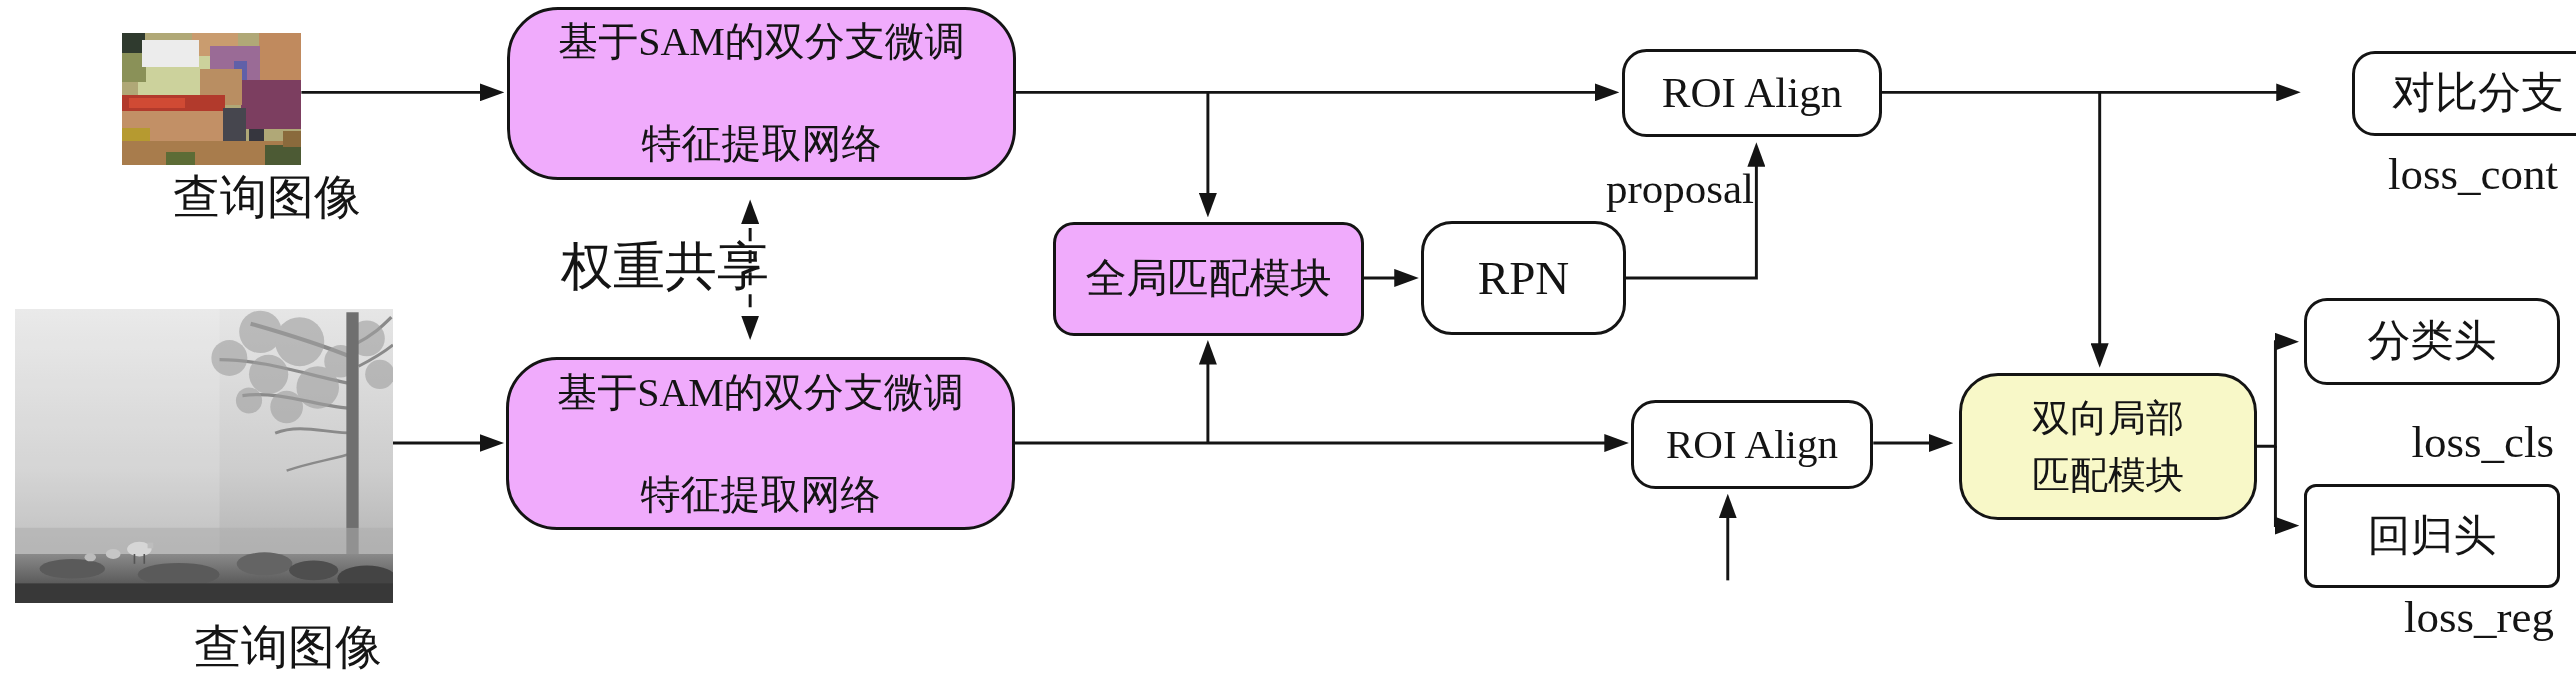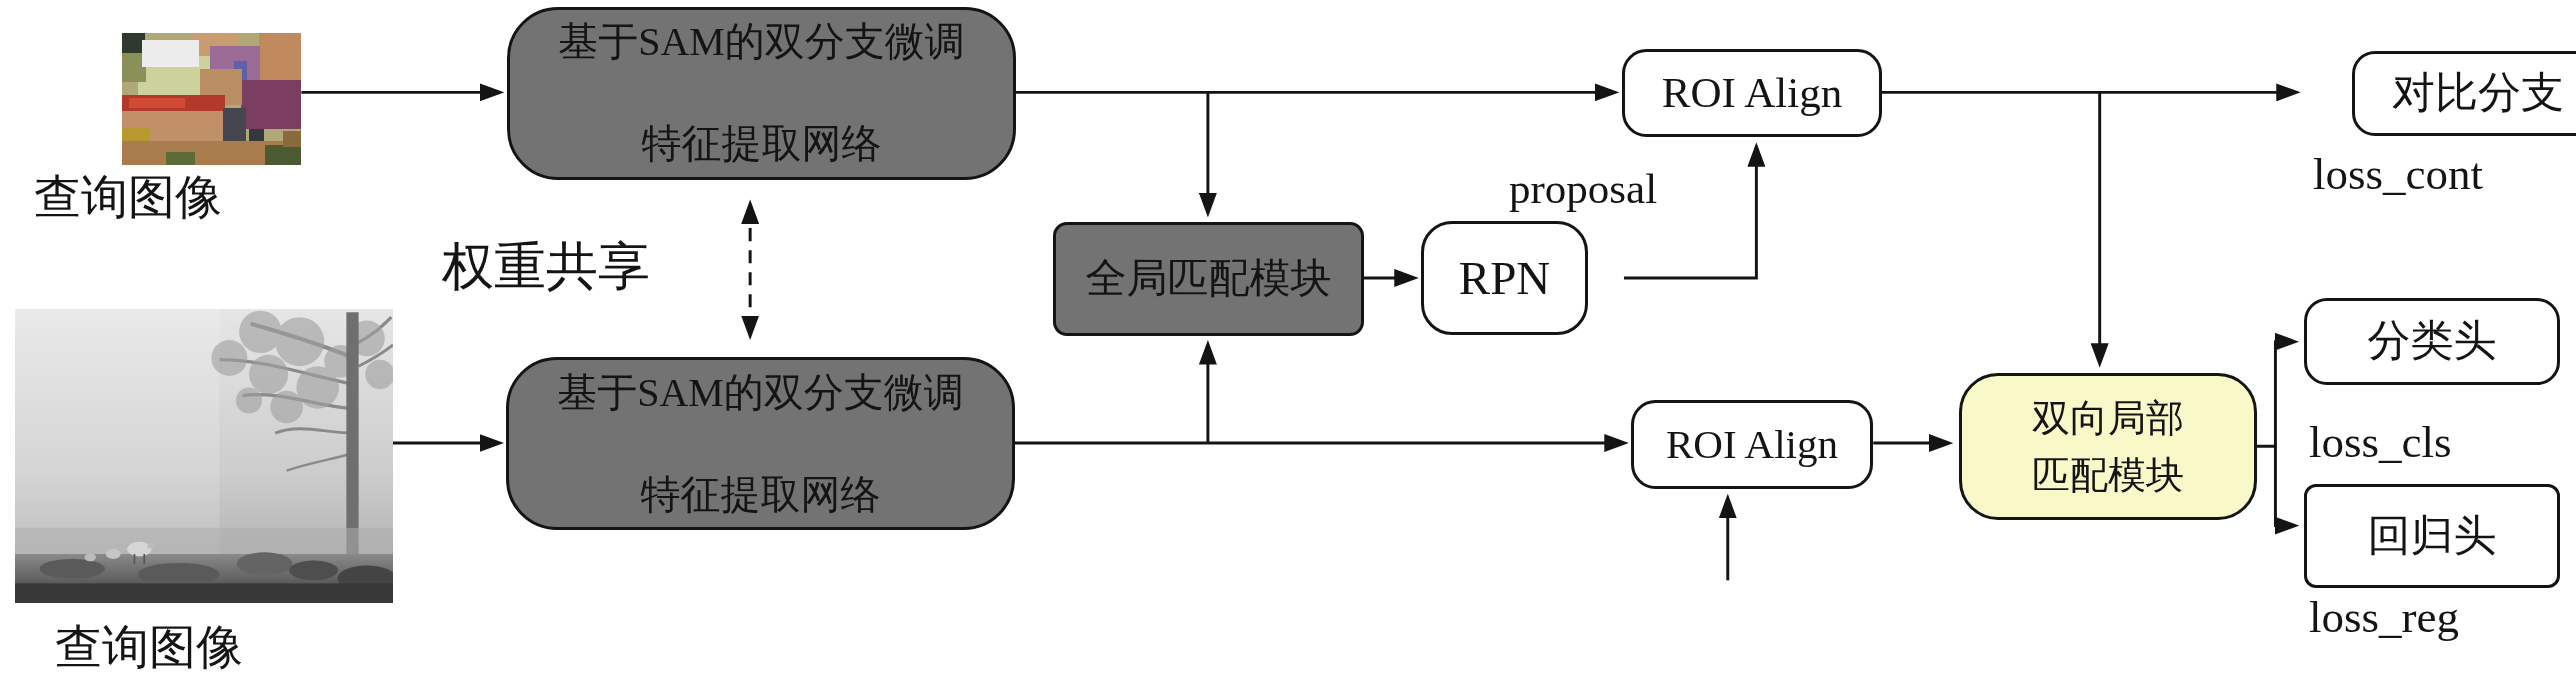--- a/index.html
+++ b/index.html
@@ -11,36 +11,36 @@
     color:#141414;
     overflow:hidden;
   }
   #connectors{position:absolute;left:0;top:0;width:2576px;height:676px;}
   .node{
     position:absolute;box-sizing:border-box;
     border:3.3px solid #141414;background:#ffffff;
     display:flex;flex-direction:column;align-items:center;justify-content:center;
     text-align:center;line-height:1.5;white-space:nowrap;
   }
-  .node.gray{background:#737373;gap:42px;}
+  .node.gray{background:#f0abfc;gap:42px;}
   .node.yellow{background:#f8f8c8;}
   .node span{display:block;}
 
   #backbone-top   {left:507px; top:6.5px;   width:509px; height:173px; border-radius:51px; font-size:40px;}
   #backbone-bottom{left:506px; top:357px; width:509px; height:173px; border-radius:51px; font-size:40px;}
-  #global-match   {left:1053px;top:222px; width:311px; height:114px; border-radius:14px; font-size:41px;}
-  #rpn            {left:1421px;top:221px; width:167px; height:114px; border-radius:31px; font-size:47px;}
+  #global-match   {left:1053px;top:222px; width:311px; height:114px; border-radius:21px; font-size:41px;}
+  #rpn            {left:1421px;top:221px; width:205px; height:114px; border-radius:31px; font-size:47px;}
   #roi-align-top  {left:1622px;top:49px;  width:260px; height:88px; border-radius:24.5px; font-size:43px;}
   #roi-align-bottom{left:1631px;top:400px;width:242px; height:89px; border-radius:24.5px; font-size:41px;}
   #contrast-branch{left:2306px;top:51px;  width:252px; height:85px; border-radius:23px; font-size:43px;margin-left:46px;}
   #local-match    {left:1959px;top:373px; width:298px; height:147px; border-radius:39px; font-size:38px;}
   #cls-head       {left:2304px;top:298px; width:256px; height:87px; border-radius:23px; font-size:43px;}
   #reg-head       {left:2304px;top:484px; width:256px; height:104px; border-radius:12px; font-size:43px;}
 
-  .lbl{position:absolute;text-align:left;white-space:nowrap;line-height:1.1;}
+  .lbl{position:absolute;text-align:right;white-space:nowrap;line-height:1.1;}
   #query-label   {left:34px;  top:172px; width:327px; font-size:47px;}
   #target-label  {left:55px;  top:622px; width:327px; font-size:47px;}
   #weight-share  {left:442px; top:238px; width:327px; font-size:52px;}
   #proposal-label{left:1509px;top:165px; width:245px; font-size:43px;}
   #gt-label      {left:1637px;top:586px; width:245px; font-size:43px;}
   #loss-cont     {left:2313px;top:150px; width:245px; font-size:45px;}
   #loss-cls      {left:2309px;top:406px; width:245px; font-size:45px;margin-top:12px;}
   #loss-reg      {left:2309px;top:593px; width:245px; font-size:45px;}
 
   .photo{position:absolute;overflow:hidden;}

